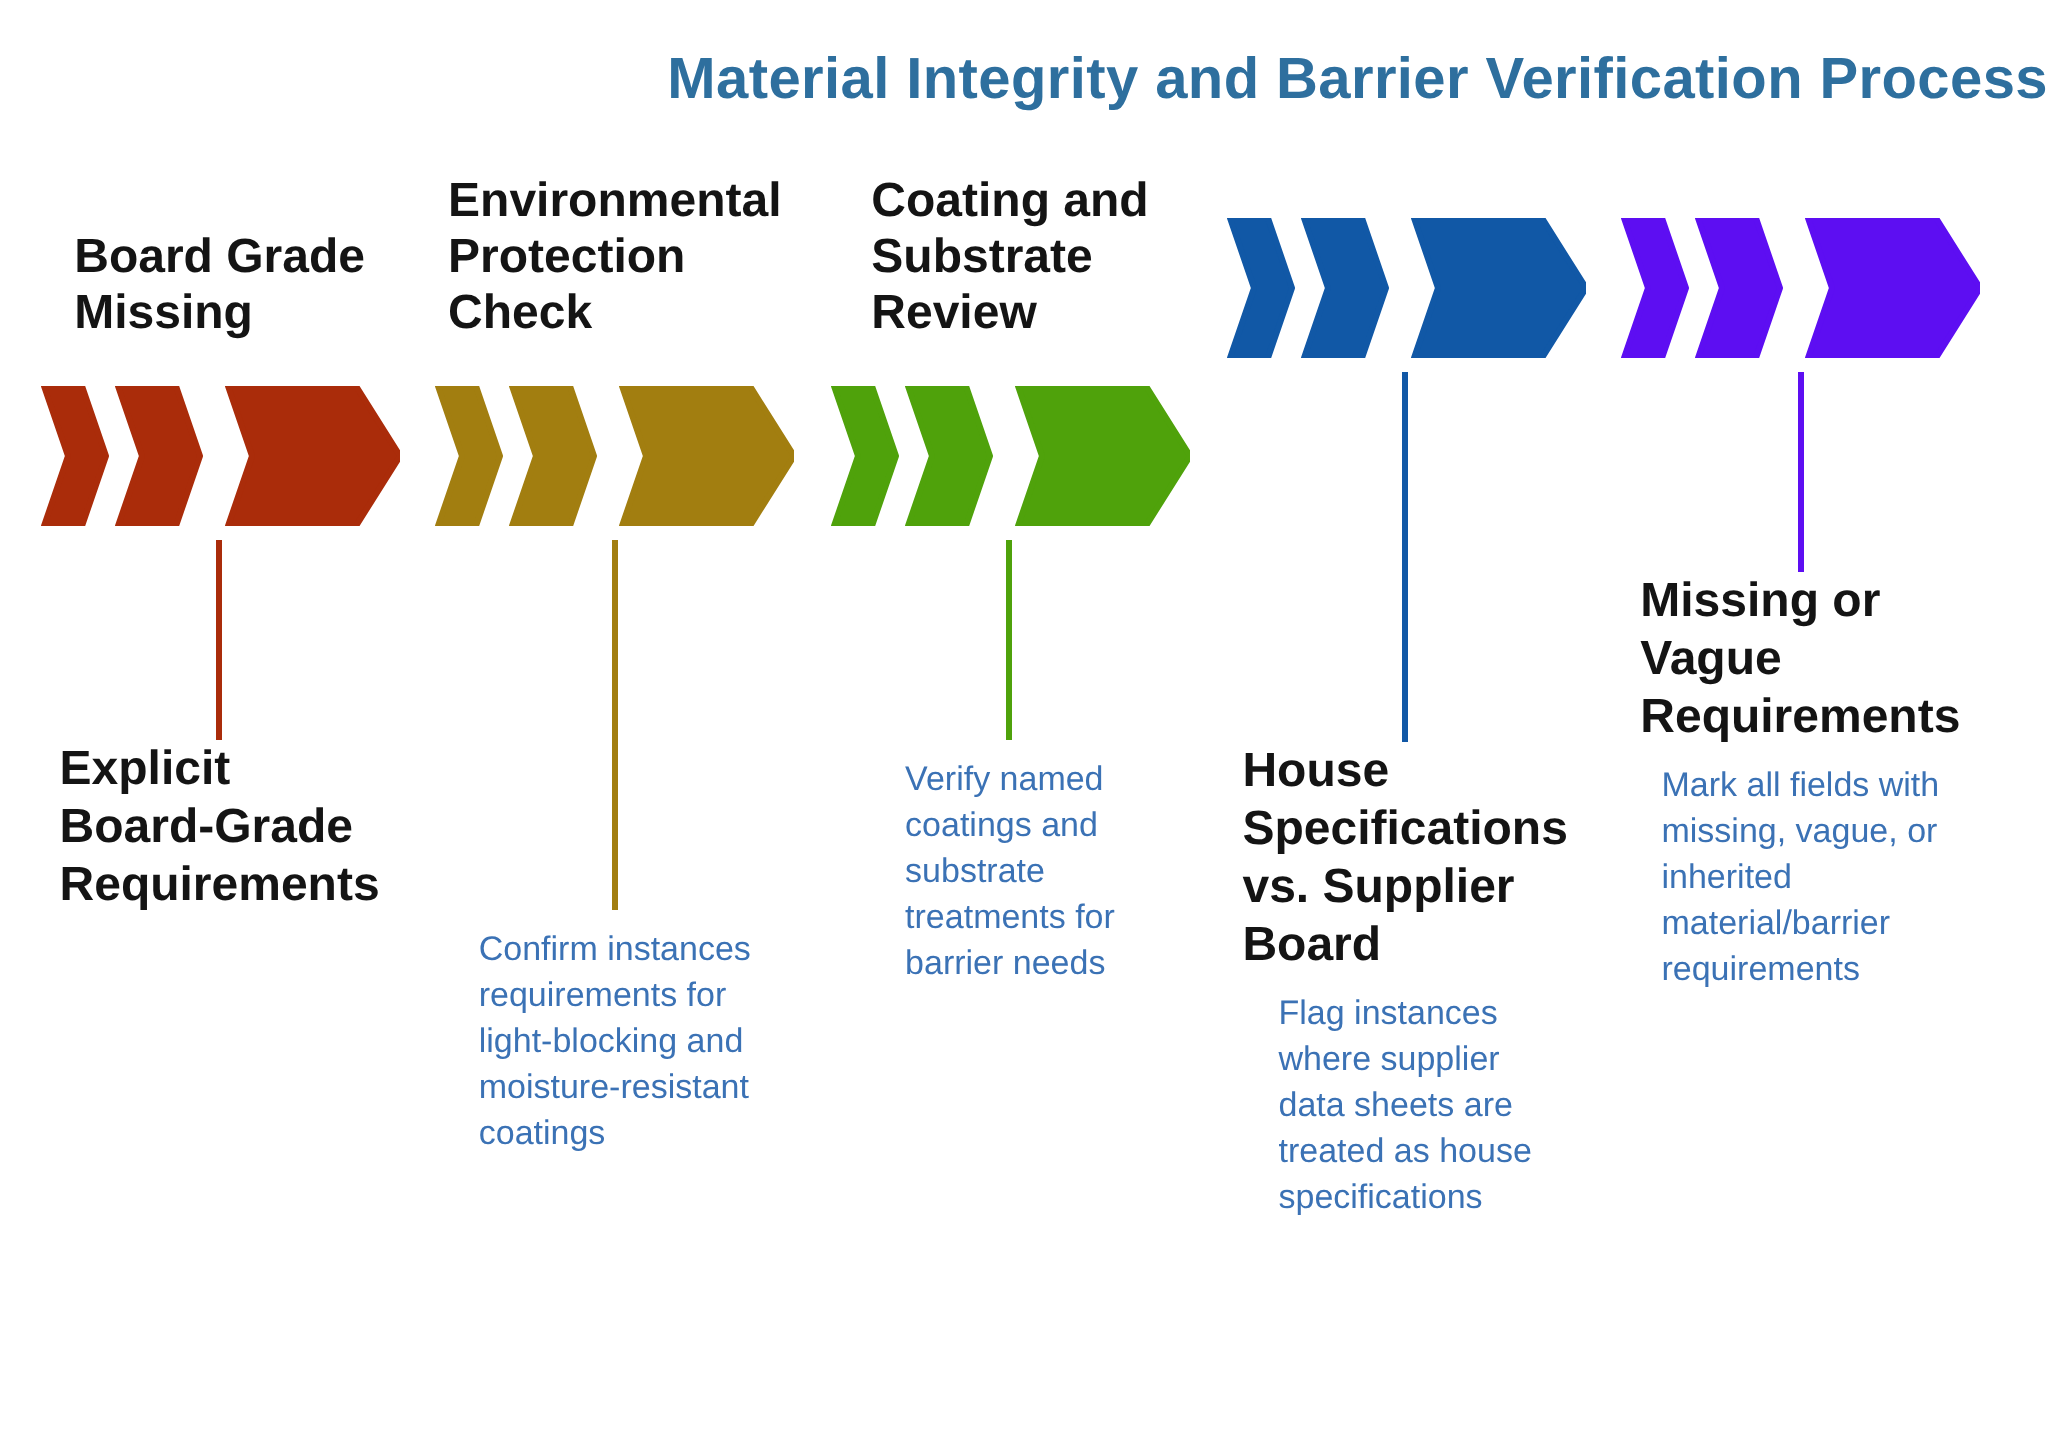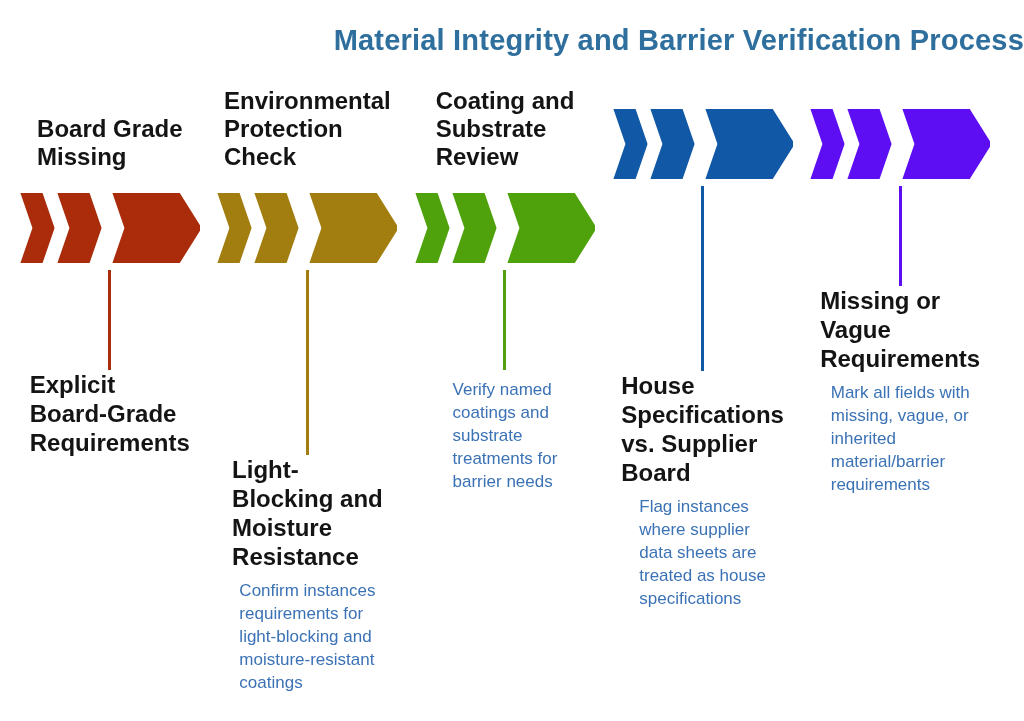--- a/index.html
+++ b/index.html
@@ -110,24 +110,20 @@
     <div class="stage long" style="--accent: #A27E10;">
       <div class="stage-name">Environmental
 Protection
 Check</div>
       <svg class="chevrons" viewBox="0 0 180 70" aria-hidden="true">
         <polygon points="2,0 21,0 33,35 21,70 2,70 14,35"></polygon>
         <polygon points="39,0 68,0 80,35 68,70 39,70 51,35"></polygon>
         <polygon points="94,0 158,0 180,35 158,70 94,70 106,35"></polygon>
       </svg>
       <div class="connector"></div>
-      <div class="stage-highlight">Light-
-Blocking and
-Moisture
-Resistance</div>
       <div class="stage-desc">Confirm instances
 requirements for
 light-blocking and
 moisture-resistant
 coatings</div>
     </div>
 
     <div class="stage short" style="--accent: #4FA20B;">
       <div class="stage-name">Coating and
 Substrate

